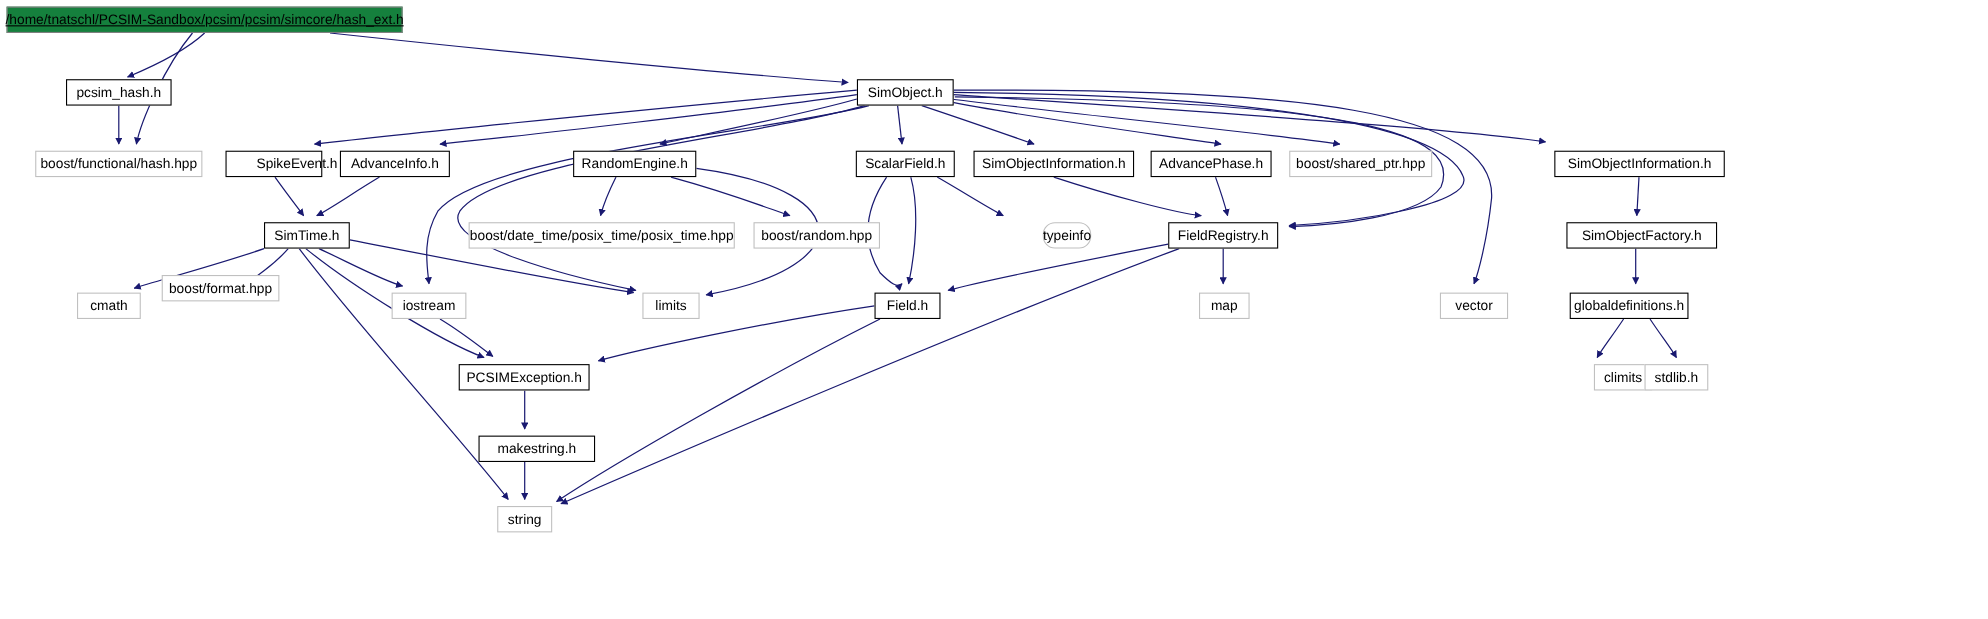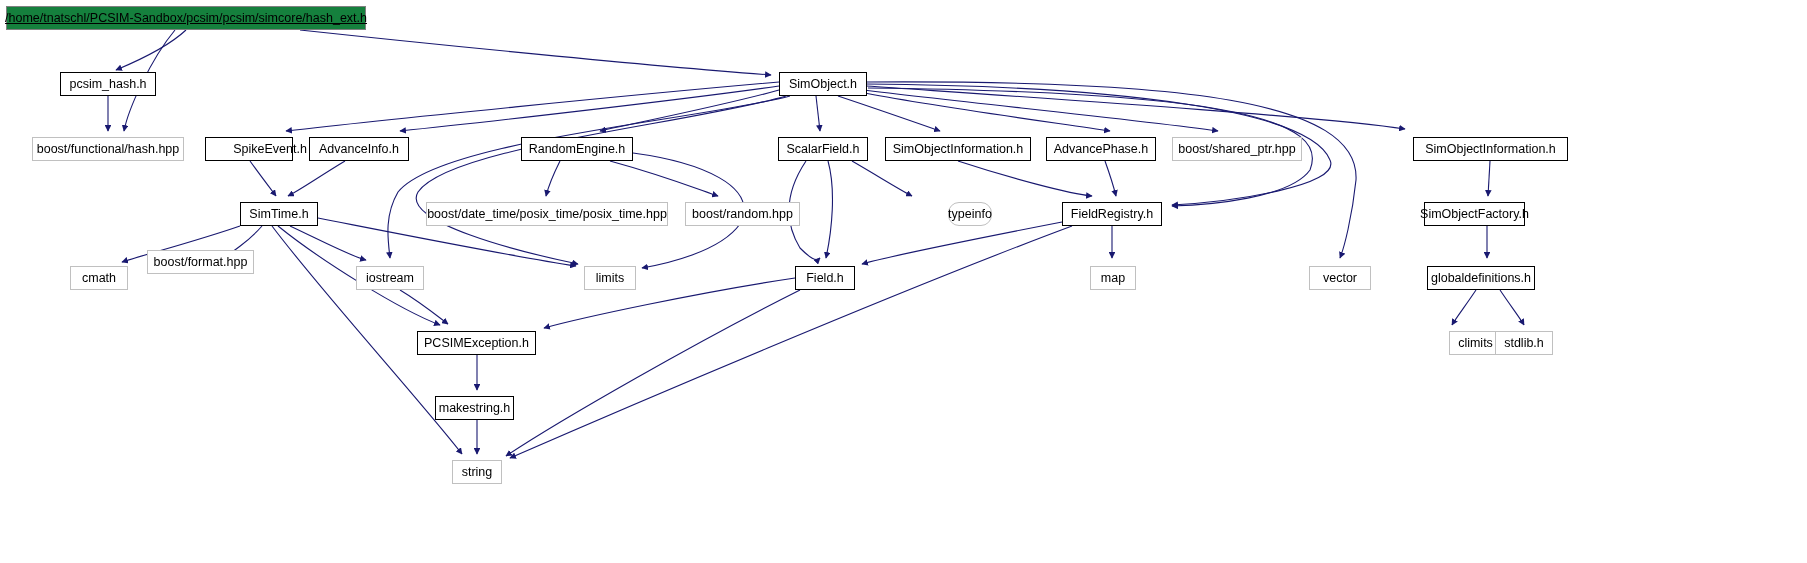--- a/index.html
+++ b/index.html
@@ -124,21 +124,21 @@
       </div>
       <div class="node sys" style="left: 685px; top: 202px; width: 115px; height: 24px;">
         <span>boost/random.hpp</span>
       </div>
       <div class="node sys" style="left: 948px; top: 202px; width: 44px; height: 24px; border-radius: 11px;">
         <span>typeinfo</span>
       </div>
       <div class="node hdr" style="left: 1062px; top: 202px; width: 100px; height: 24px;">
         <span>FieldRegistry.h</span>
       </div>
-      <div class="node hdr" style="left: 1424px; top: 202px; width: 101px; height: 24px;">
+      <div class="node hdr" style="left: 1424px; top: 202px; width: 137px; height: 24px;">
         <span>SimObjectFactory.h</span>
       </div>
       <div class="node sys" style="left: 70px; top: 266px; width: 58px; height: 24px;">
         <span>cmath</span>
       </div>
       <div class="node sys" style="left: 147px; top: 250px; width: 107px; height: 24px;">
         <span>boost/format.hpp</span>
       </div>
       <div class="node sys" style="left: 356px; top: 266px; width: 68px; height: 24px;">
         <span>iostream</span>
@@ -160,20 +160,20 @@
       </div>
       <div class="node hdr" style="left: 417px; top: 331px; width: 119px; height: 24px;">
         <span>PCSIMException.h</span>
       </div>
       <div class="node sys" style="left: 1424px; top: 331px; width: 53px; height: 24px; margin-left: 25px;">
         <span>climits</span>
       </div>
       <div class="node sys" style="left: 1495px; top: 331px; width: 58px; height: 24px;">
         <span>stdlib.h</span>
       </div>
-      <div class="node hdr" style="left: 435px; top: 396px; width: 79px; height: 24px;">
+      <div class="node hdr" style="left: 435px; top: 396px; width: 106px; height: 24px;">
         <span>makestring.h</span>
       </div>
       <div class="node sys" style="left: 452px; top: 460px; width: 50px; height: 24px;">
         <span>string</span>
       </div>
     </div>
 </div>
 
 </body></html>

